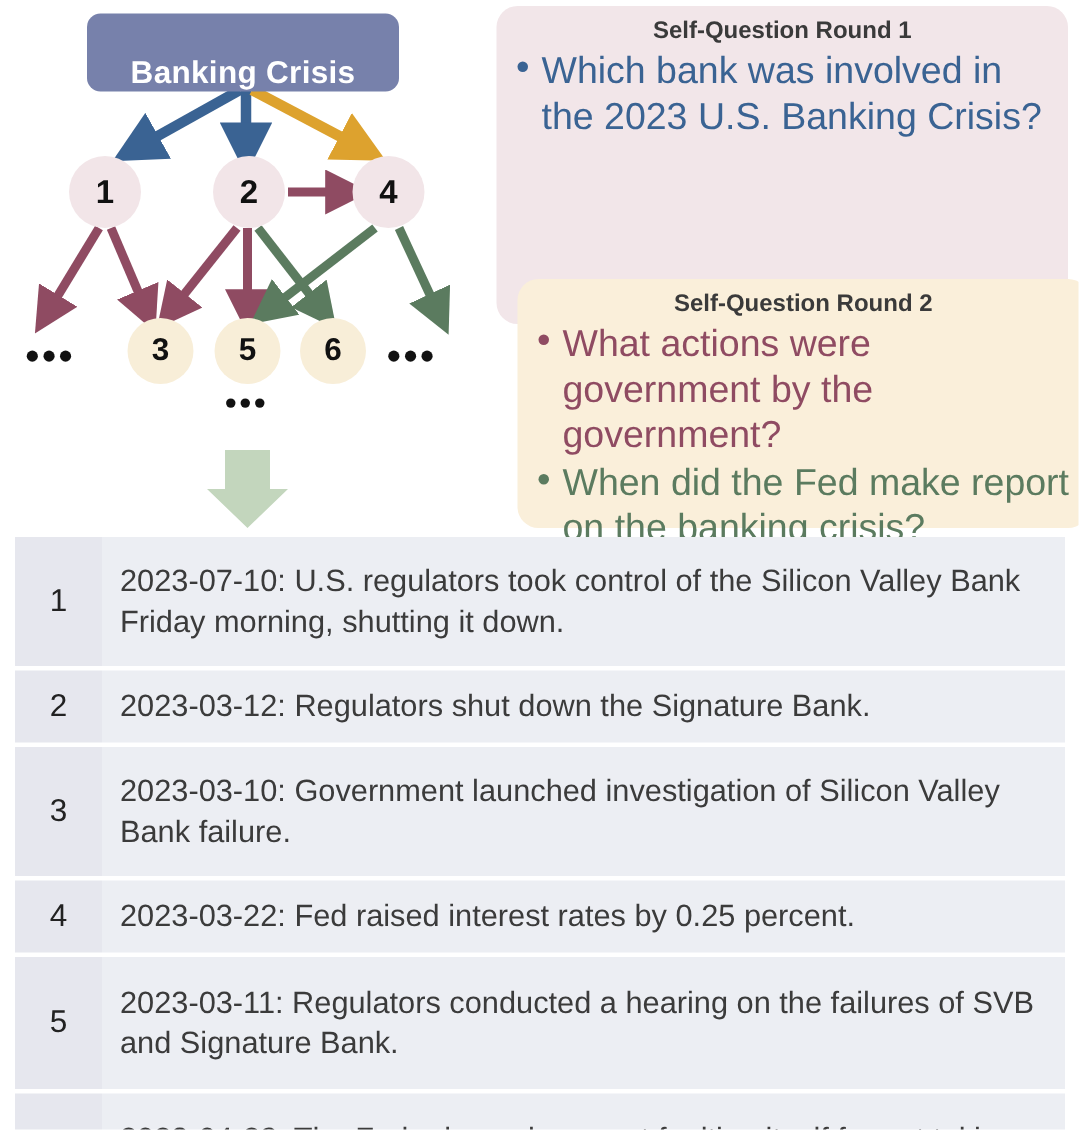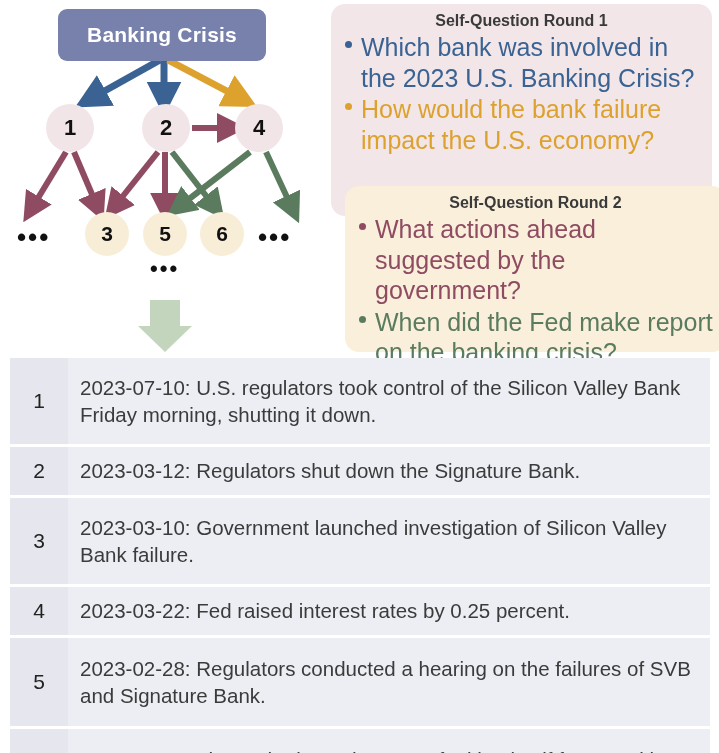--- a/index.html
+++ b/index.html
@@ -4,21 +4,21 @@
 <style>
   html,body{margin:0;padding:0;background:#ffffff;}
   body{width:719px;height:753px;position:relative;overflow:hidden;
        font-family:"Liberation Sans",sans-serif;color:#333;}
 
   
   #diagram{position:absolute;left:0;top:0;width:330px;height:356px;}
   #diagram svg{position:absolute;left:0;top:0;}
 
   .root-box{position:absolute;left:58px;top:9px;width:208px;height:52px;
-            background:#7781ab;border-radius:9px;display:flex;align-items:center;
+            background:#7781ab;border-radius:9px;display:flex;align-items:flex-end;
             justify-content:center;}
   .root-box span{color:#ffffff;font-size:21px;font-weight:bold;letter-spacing:.2px;}
 
   .node{position:absolute;border-radius:50%;display:flex;align-items:center;
         justify-content:center;font-weight:bold;color:#111;}
   .node.pink{background:#f2e5e8;}
   .node.cream{background:#f8eed8;}
 
   .n1{left:46px;top:104px;width:48px;height:48px;font-size:22px;}
   .n2{left:142px;top:104px;width:48px;height:48px;font-size:22px;}
@@ -124,28 +124,27 @@
 
   <div class="ellipsis e-left">•••</div>
   <div class="ellipsis e-right">•••</div>
   <div class="ellipsis e-mid">•••</div>
 </div>
 
 <div class="qpanel" id="panel-r1">
   <div class="qtitle">Self-Question Round 1</div>
   <ul class="qlist">
     <li class="qitem c-blue">Which bank was involved in the 2023 U.S. Banking Crisis?</li>
-    <li class="qitem c-orange">How would the bank failure impact the U.S. economy?</li>
   </ul>
 </div>
 
 <div class="qpanel" id="panel-r2">
   <div class="qtitle">Self-Question Round 2</div>
   <ul class="qlist">
-    <li class="qitem c-maroon">What actions ahead suggested by the government?</li>
+    <li class="qitem c-maroon">What actions were government by the government?</li>
     <li class="qitem c-green">When did the Fed make report on the banking crisis?</li>
   </ul>
 </div>
 
 <div id="table">
 
   <div class="trow">
     <div class="tidx r-tall">1</div>
     <div class="ttxt r-tall">2023-07-10: U.S. regulators took control of the Silicon Valley Bank Friday morning, shutting it down.</div>
   </div>
@@ -160,21 +159,21 @@
     <div class="ttxt r-tall">2023-03-10: Government launched investigation of Silicon Valley Bank failure.</div>
   </div>
 
   <div class="trow">
     <div class="tidx r-short">4</div>
     <div class="ttxt r-short">2023-03-22: Fed raised interest rates by 0.25 percent.</div>
   </div>
 
   <div class="trow">
     <div class="tidx r-tall5">5</div>
-    <div class="ttxt r-tall5">2023-02-28: Regulators conducted a hearing on the failures of SVB and Signature Bank.</div>
+    <div class="ttxt r-tall5">2023-03-11: Regulators conducted a hearing on the failures of SVB and Signature Bank.</div>
   </div>
 
   <div class="trow">
     <div class="tidx r-tall5">6</div>
     <div class="ttxt r-tall5">2023-04-28: The Fed released a report faulting itself for not taking forceful enough action ahead of SVB’s collapse.</div>
   </div>
 
 </div>
 
 <div id="watermark"></div>

